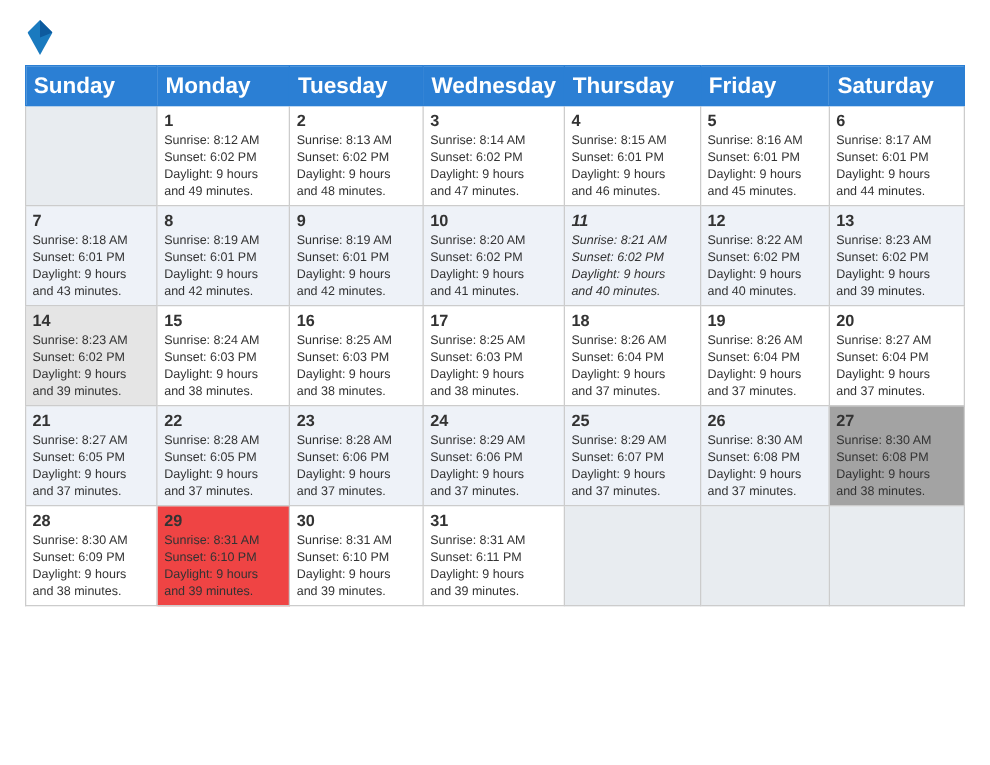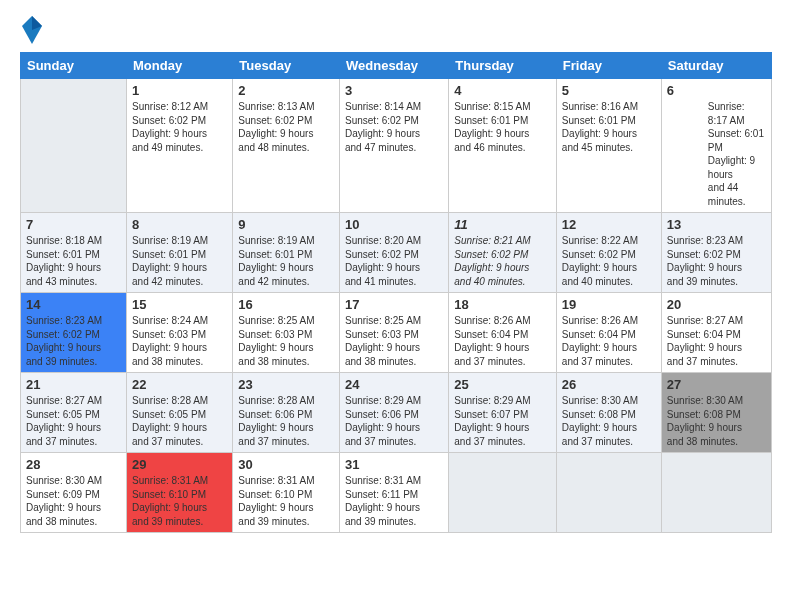--- a/index.html
+++ b/index.html
@@ -54,21 +54,21 @@
       color: #555;
     }
     .calendar {
       width: 100%;
       border-collapse: collapse;
       border: 1px solid #ccc;
     }
     .calendar th {
       background-color: #2b7fd4;
       color: #fff;
-      font-size: 13px;
+      font-size: 18px;
       font-weight: bold;
       padding: 5px 6px;
       text-align: left;
       border: 1px solid #2b7fd4;
     }
     .calendar td {
       vertical-align: top;
       padding: 4px 5px;
       border: 1px solid #ccc;
       width: 113px;
@@ -164,21 +164,21 @@
           </td>
           <td style="background-color: rgb(255, 255, 255);">
             <span class="day-number">5</span>
             <div class="cell-text" style="white-space: pre-line;">Sunrise: 8:16 AM
 Sunset: 6:01 PM
 Daylight: 9 hours
 and 45 minutes.</div>
           </td>
           <td style="background-color: rgb(255, 255, 255);">
             <span class="day-number">6</span>
-            <div class="cell-text" style="white-space: pre-line; margin-left: 41px;">Sunrise: 8:17 AM
+            <div class="cell-text" style="white-space: pre-line;">Sunrise: 8:17 AM
 Sunset: 6:01 PM
 Daylight: 9 hours
 and 44 minutes.</div>
           </td>
         </tr>
         <tr>
           <td style="background-color: rgb(238, 242, 248);">
             <span class="day-number">7</span>
             <div class="cell-text" style="white-space: pre-line;">Sunrise: 8:18 AM
 Sunset: 6:01 PM
@@ -222,21 +222,21 @@
           </td>
           <td style="background-color: rgb(238, 242, 248);">
             <span class="day-number">13</span>
             <div class="cell-text" style="white-space: pre-line;">Sunrise: 8:23 AM
 Sunset: 6:02 PM
 Daylight: 9 hours
 and 39 minutes.</div>
           </td>
         </tr>
         <tr>
-          <td style="background-color: #3b82f6;">
+          <td style="background-color: #e5e5e5;">
             <span class="day-number">14</span>
             <div class="cell-text" style="white-space: pre-line;">Sunrise: 8:23 AM
 Sunset: 6:02 PM
 Daylight: 9 hours
 and 39 minutes.</div>
           </td>
           <td style="background-color: rgb(255, 255, 255);">
             <span class="day-number">15</span>
             <div class="cell-text" style="white-space: pre-line;">Sunrise: 8:24 AM
 Sunset: 6:03 PM

